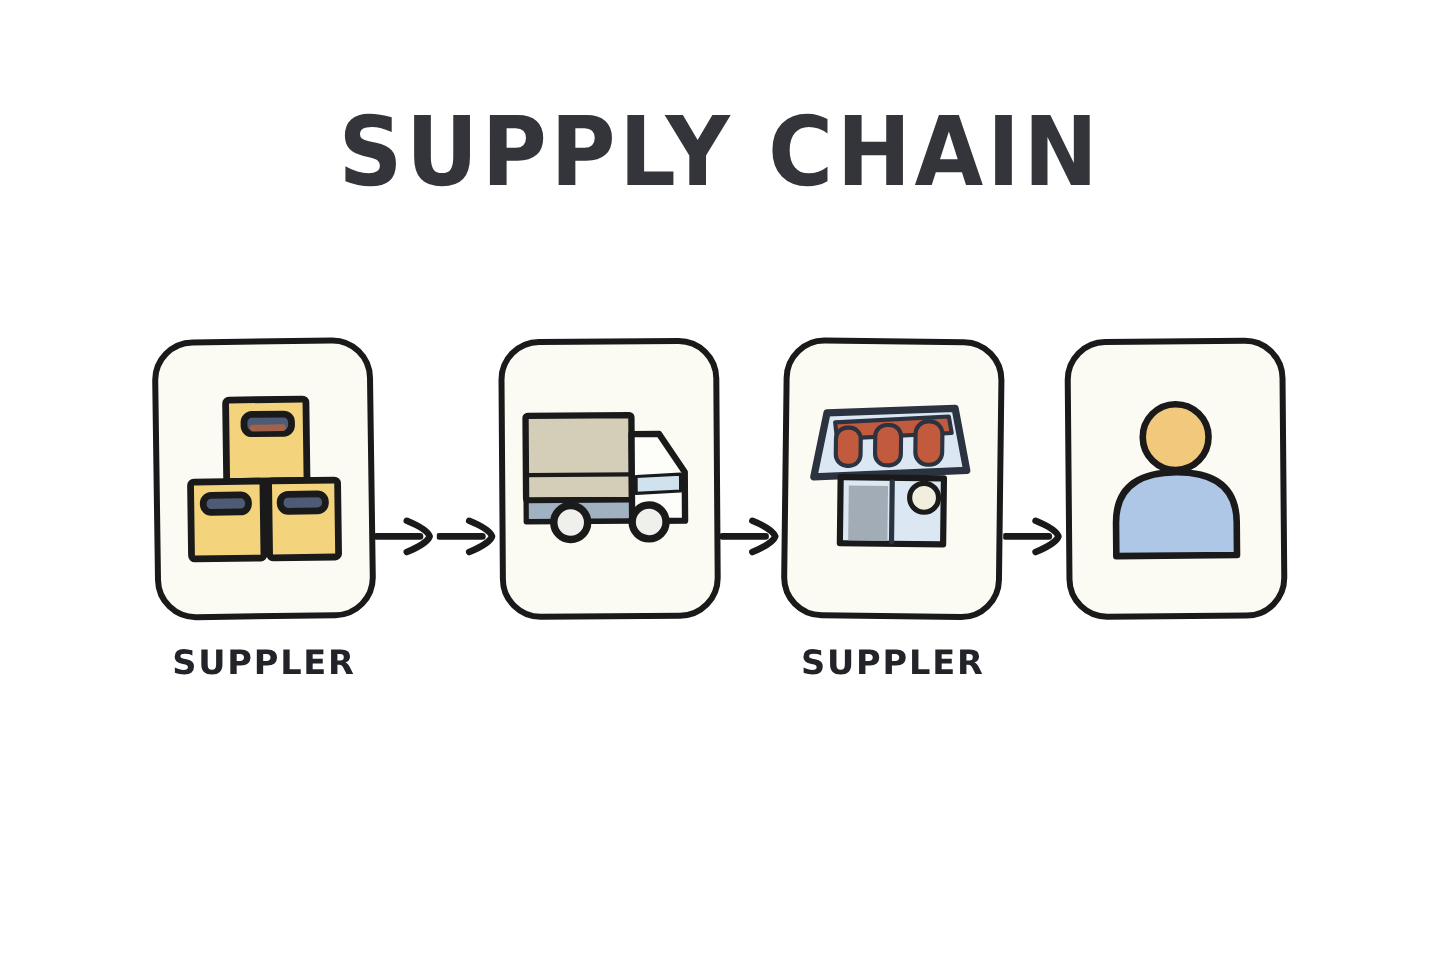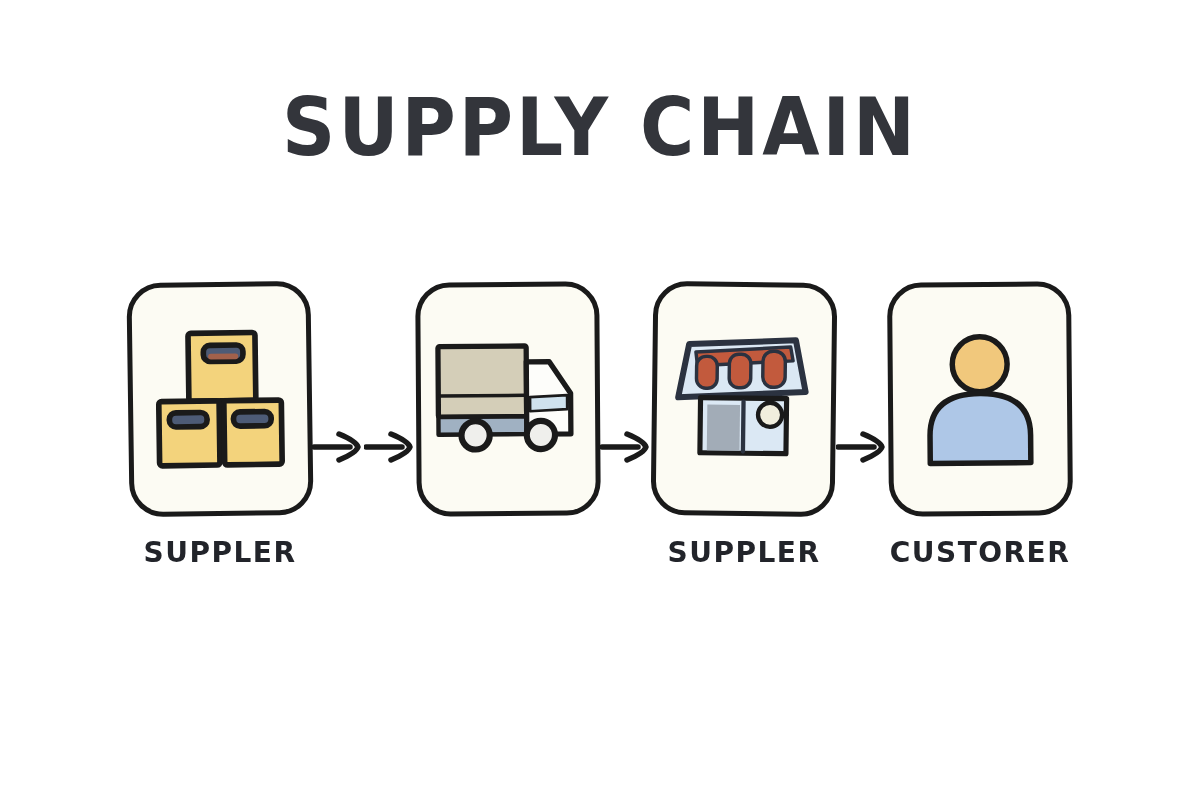--- a/index.html
+++ b/index.html
@@ -150,17 +150,16 @@
       </svg>
     </div>
 
     <div class="stage">
       <div class="card r5">
         <svg width="128" height="140" viewBox="0 0 140 152">
           <circle cx="70" cy="38" r="30" class="f-head st" stroke-width="6"></circle>
           <path d="M15 146 V116 Q15 70 70 70 Q125 70 125 116 V146 Z" class="f-body st" stroke-width="6"></path>
         </svg>
       </div>
-      <div class="stage-label">CUSTORER</div>
     </div>
 
   </div>
 </div>
 
 </body></html>

